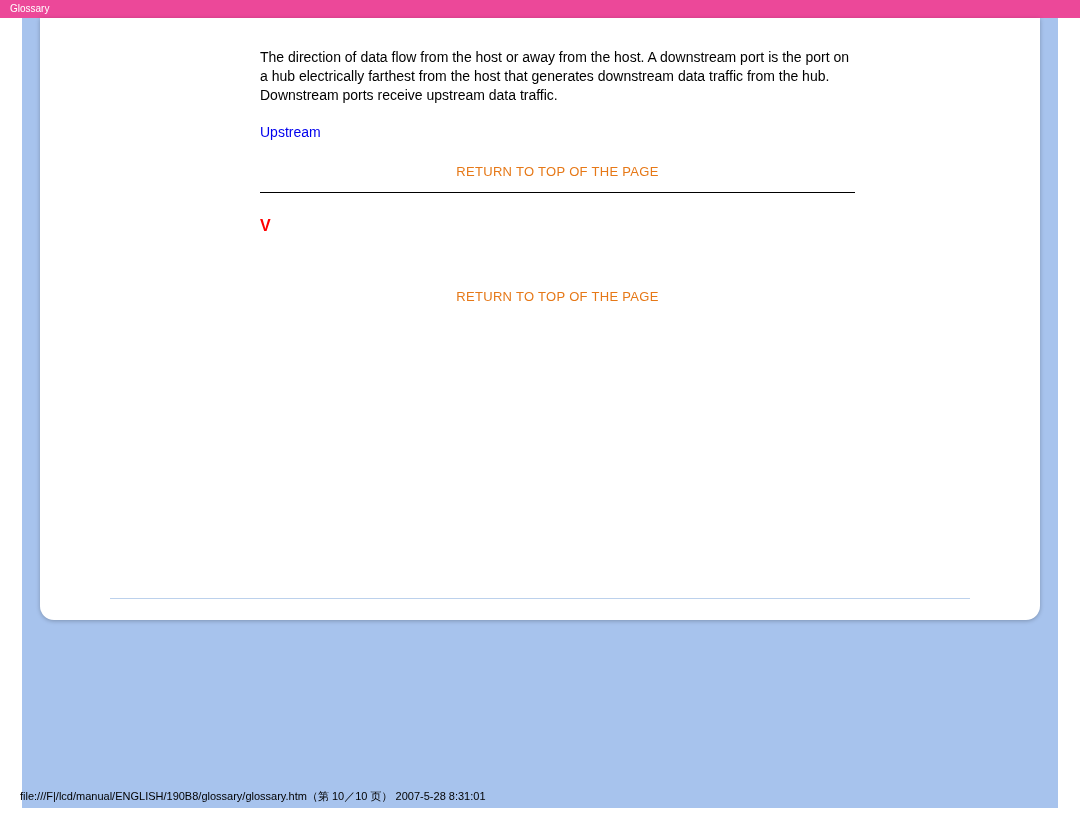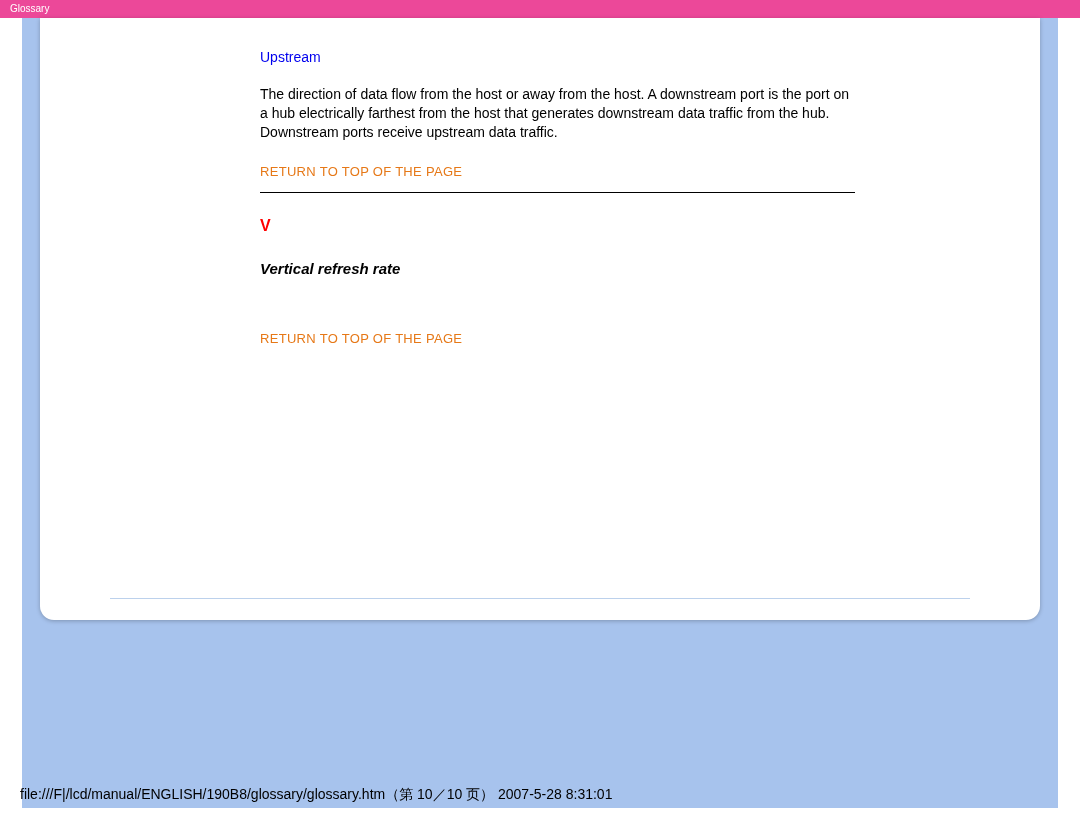--- a/index.html
+++ b/index.html
@@ -12,58 +12,57 @@
   .paper-wrap { position:absolute; left:40px; top:0; width:1000px; }
   .paper {
     width:1000px; height:602px; background:#fff;
     border-bottom-left-radius:14px; border-bottom-right-radius:14px;
     box-shadow:0 1px 4px rgba(0,0,0,0.25);
     padding:30px 185px 0 220px;
     font-size:14px; line-height:1.35; color:#000;
   }
   .para { margin-bottom:18px; }
   .blue-term { color:#0000ee; }
-  .center-line { text-align:left; margin:20px 0 12px 0; }
+  .center-line { text-align:center; margin:20px 0 12px 0; }
   .orange-link { color:#e67817; font-size:13px; letter-spacing:0.3px; cursor:pointer; }
   hr.rule { border:none; border-top:1px solid #000; margin:10px 0 22px 0; }
   .letter { color:#f00; font-weight:bold; font-size:16px; margin-bottom:22px; }
   .term-title { font-weight:bold; font-style:italic; font-size:15px; margin-bottom:14px; }
   .thin-sep { position:absolute; left:70px; right:70px; background:#bcd1ec; height:1px; }
-  .footer-line { position:absolute; left:20px; bottom:4px; font-size:14px; color:#000; }
+  .footer-line { position:absolute; left:20px; bottom:4px; font-size:11px; color:#000; }
   .foot-path { }
   .foot-meta { }
 </style>
 </head>
 <body>
 
 <div class="header-strip">
   <span>Glossary</span>
 </div>
 
 <div class="blue-zone">
   <div class="side-bands left"></div>
   <div class="side-bands right"></div>
 
   <div class="paper-wrap">
     <div class="paper">
 
+      <p class="para">The direction of data flow from the host or away from the host. A downstream port is the port on a hub electrically farthest from the host that generates downstream data traffic from the hub. Downstream ports receive upstream data traffic.</p>
+
       <p class="para blue-term">Upstream</p>
-
-      <p class="para">The direction of data flow from the host or away from the host. A downstream port is the port on a hub electrically farthest from the host that generates downstream data traffic from the hub. Downstream ports receive upstream data traffic.</p>
 
 
       <div class="center-line">
         <span class="orange-link">RETURN TO TOP OF THE PAGE</span>
       </div>
 
       <hr class="rule">
 
       <div class="letter">V</div>
 
-      <div class="term-title">Vertical refresh rate</div>
 
 
       <div class="center-line" style="margin-top:50px;">
         <span class="orange-link">RETURN TO TOP OF THE PAGE</span>
       </div>
 
     </div>
     <div class="thin-sep" style="top:580px;"></div>
   </div>
 

